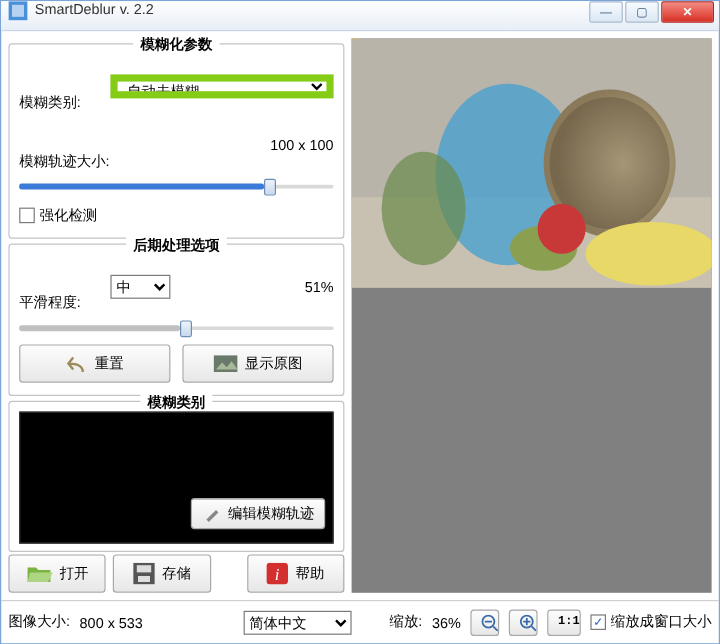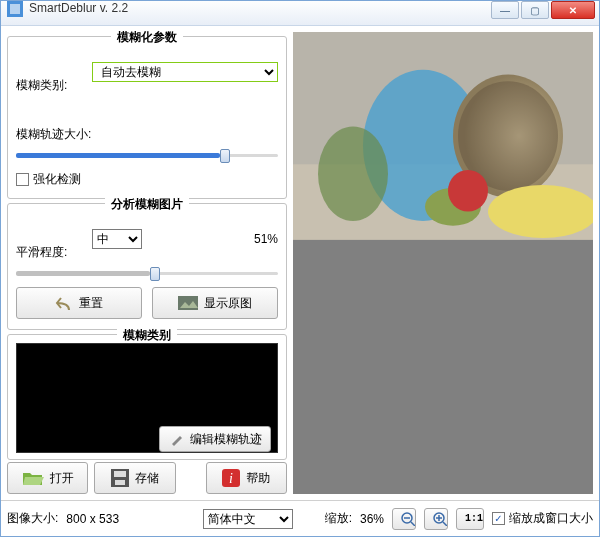--- a/index.html
+++ b/index.html
@@ -13,34 +13,34 @@
   .winbtn.close { width: 44px; background: linear-gradient(#f28b82,#d93025); border-color:#b3261e; color:#fff; font-weight:bold;}
   .content { flex:1; display:flex; padding:6px; gap:6px; }
   .left { width: 280px; display:flex; flex-direction:column; gap:0;}
   .right { flex:1; display:flex; flex-direction:column;}
   .preview { flex:1; background:#808080; position:relative; }
   .preview-img { position:absolute; left:0; top:0; width:100%; height:45%; }
   .group { border:1px solid #c3c3c3; border-radius:3px; padding:8px 8px 6px 8px; position:relative; margin-top:4px;}
   .group-title { position:absolute; top:-8px; left:50%; transform:translateX(-50%); background:#fff; padding:0 6px; font-weight:bold;}
   .row { display:flex; align-items:center; gap:6px; margin: 4px 0;}
   .label { min-width:70px;margin-top:28px; }
-  select.combo { flex:1; height:20px; border:1px solid #84cc16; font-size:12px; padding:0 4px; background:#fff;}
+  select.combo { flex:1; height:20px; border:6px solid #84cc16; font-size:12px; padding:0 4px; background:#fff;}
   .slider-row { display:flex; align-items:center; gap:6px;}
   .slider-track { flex:1; height:16px; position:relative;}
   .slider-track .track { position:absolute; left:0; right:0; top:7px; height:3px; background:#d9d9d9; border-radius:2px;}
   .slider-track .fill { position:absolute; left:0; top:6px; height:5px; background:#3b7ad9; border-radius:2px;}
   .slider-track .thumb { position:absolute; top:2px; width:10px; height:14px; background:linear-gradient(#eef3fa,#c8d8ed); border:1px solid #6a8db8; border-radius:2px;}
   .slider-val { min-width:70px; text-align:right; }
   .btn { height:32px; border:1px solid #a8a8a8; border-radius:3px; background:linear-gradient(#fdfdfd,#e7e7e7); display:flex; align-items:center; justify-content:center; gap:6px; padding:0 10px; font-size:12px; cursor:default;}
   .btn.small { height:26px; padding:0 8px;}
   .btn.wide { flex:1;}
   .checkbox { display:flex; align-items:center; gap:4px;}
   .checkbox .box { width:13px; height:13px; border:1px solid #7a7a7a; background:#fff; display:flex; align-items:center; justify-content:center; font-size:10px; color:#2a60b8;}
   .kernel-view { width:100%; height:110px; background:#000; border:1px solid #333; position:relative;}
-  .kernel-view .editbtn { position:absolute; right:6px; bottom:0;padding-left:10px;}
+  .kernel-view .editbtn { position:absolute; right:6px; bottom:11px;padding-left:10px;}
   .bottom-row { display:flex; gap:6px; margin-top:2px;}
   .statusbar { height:40px; border-top:1px solid #d0d0d0; display:flex; align-items:center; padding:0 6px; gap:8px; font-size:12px;}
   .statusbar .spacer { flex:1;}
   .iconbtn { width:24px; height:22px; border:1px solid #a8a8a8; border-radius:3px; background:linear-gradient(#fdfdfd,#e7e7e7); display:flex; align-items:center; justify-content:flex-end;font-family:Liberation Mono, monospace;}
   .mini-select { height:20px; border:1px solid #7a7a7a; font-size:12px; background:#fff;}
   .yellow-dot { position:absolute; left:0; top:0; width:6px; height:6px; background:#ffd000;}
   svg { display:block; }
 </style>
 </head>
 <body>
@@ -67,38 +67,39 @@
       <div class="group">
         <span class="group-title">模糊化参数</span>
         <div class="row">
           <span class="label">模糊类别:</span>
           <select class="combo">
             <option>自动去模糊</option>
           </select>
         </div>
         <div class="row">
           <span class="label">模糊轨迹大小:</span>
+          <span class="slider-val" style="flex:1;text-align:right">100 x 100</span>
         </div>
         <div class="slider-row">
           <div class="slider-track">
             <div class="track"></div>
             <div class="fill" style="width:78%"></div>
             <div class="thumb" style="left:78%"></div>
           </div>
         </div>
         <div class="row" style="margin-top:8px">
           <div class="checkbox">
             <span class="box"></span>
             <span>强化检测</span>
           </div>
         </div>
       </div>
 
       <div class="group">
-        <span class="group-title">分析模糊图片</span>
+        <span class="group-title">后期处理选项</span>
         <div class="row">
           <span class="label">平滑程度:</span>
           <select class="mini-select" style="width:50px">
             <option>中</option>
           </select>
           <span style="flex:1;text-align:right">51%</span>
         </div>
         <div class="slider-row">
           <div class="slider-track">
             <div class="track"></div>

